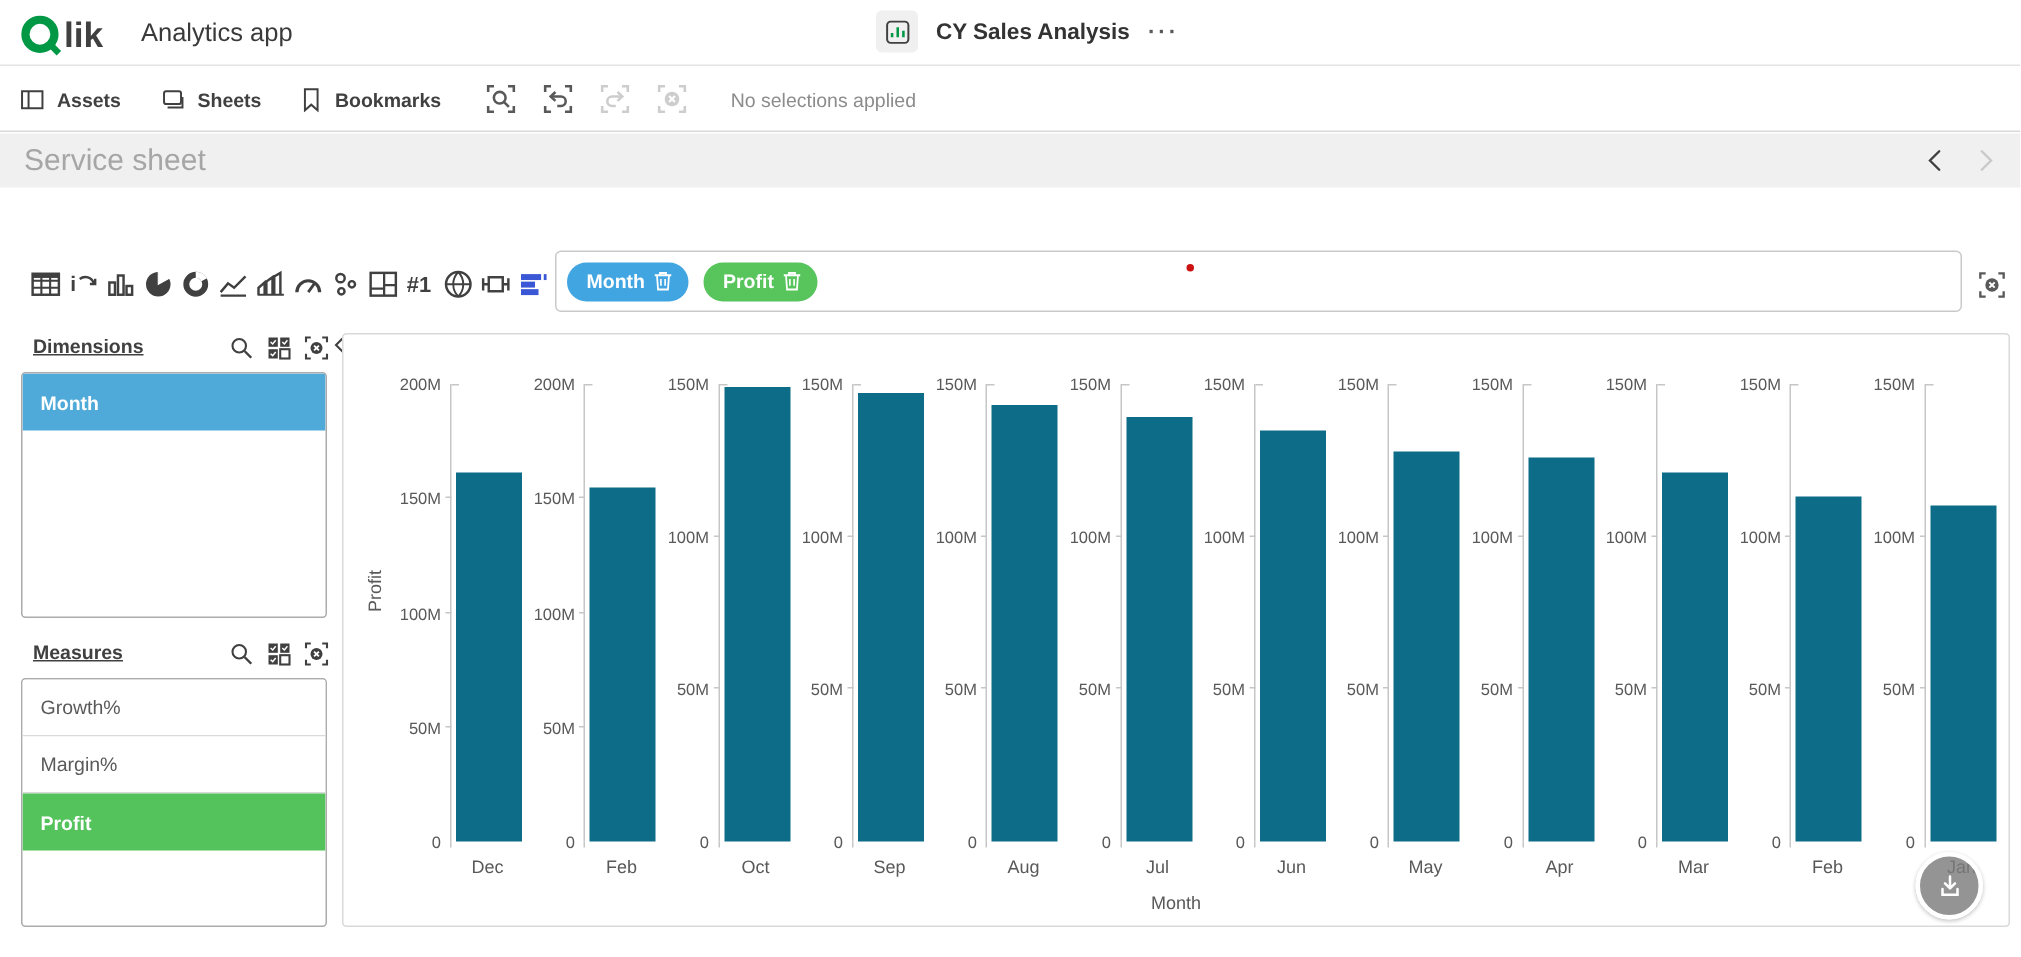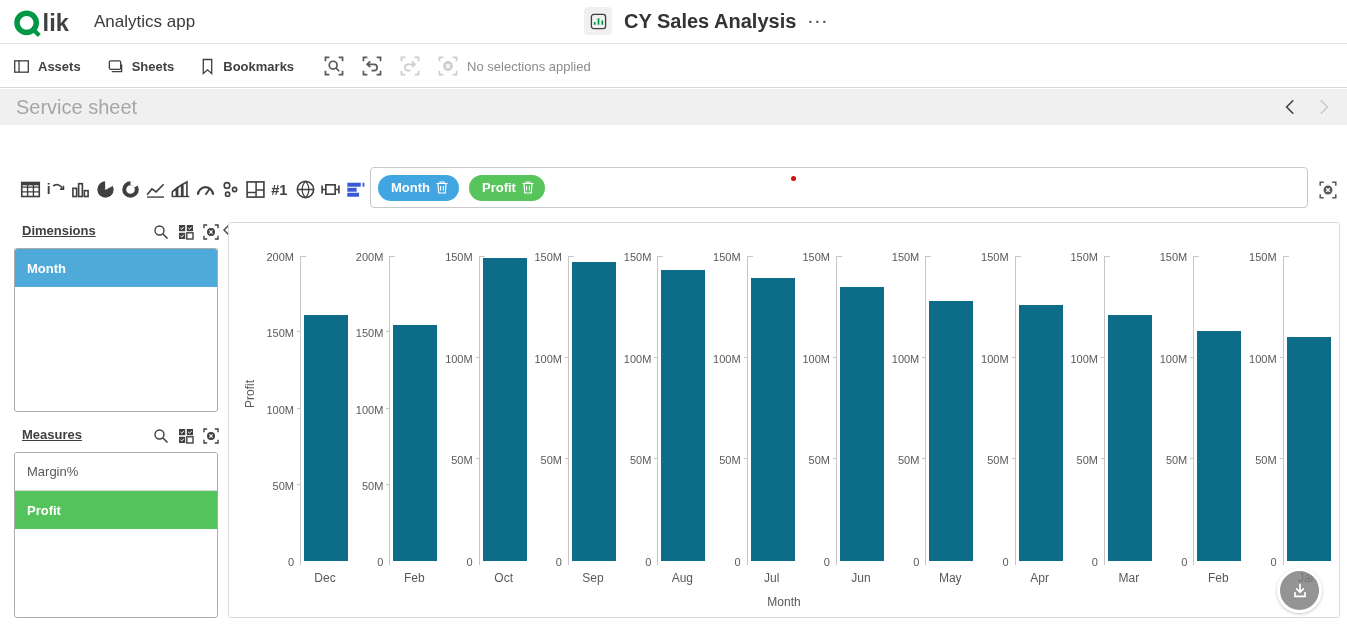--- a/index.html
+++ b/index.html
@@ -17,38 +17,38 @@
     background:#fff; border-bottom:1px solid #e4e4e4; display:flex; align-items:center; }
   .logo { margin-left:14px; width:64px; height:32px; }
   .app-title { margin-left:16px; font-size:17px; color:#3a3a3a; }
   .sheet-select { margin-left:36px; width:158px; height:30px; border:1px solid #c9c9c9;
     border-radius:4px; display:flex; align-items:center; padding:0 10px; font-size:13px;
     color:#404040; cursor:pointer; }
   .sheet-select .lbl { flex:1; }
   .doc-group { position:absolute; left:584px; top:7px; display:flex; align-items:center; gap:12px; }
   .doc-icon { width:28px; height:28px; background:#f0f0f0; border-radius:4px;
     display:flex; align-items:center; justify-content:center; }
-  .doc-title { font-size:20px; font-weight:bold; color:#333; }
+  .doc-title { font-size:15px; font-weight:bold; color:#333; }
   .doc-more { font-size:15px; font-weight:bold; letter-spacing:2px; color:#595959; cursor:pointer; }
   .ask-box { position:absolute; right:9px; top:7px; width:200px; height:31px;
     border:1px solid #d6d6d6; border-radius:6px; display:flex; align-items:center;
     padding:0 10px; gap:8px; background:#fff; }
   .ask-box .ph { font-size:13px; color:#b3b3b3; }
 
   
   .toolbar { position:absolute; left:0; top:45px; width:1347px; height:43px;
     background:#fff; border-bottom:1px solid #d9d9d9; display:flex; align-items:center; }
   .tb-tab { display:flex; align-items:center; gap:8px; padding:0 13px; height:100%;
     font-size:13px; font-weight:bold; color:#404040; cursor:pointer; }
   .tb-ia { display:flex; align-items:center; gap:8px; padding:0 14px; height:37px;
     border:1px solid #6c6cc0; color:#5f5fc0; font-size:13px; font-weight:bold;
     margin-left:14px; cursor:pointer; background:#fff; }
   .tb-icbtn { width:22px; height:22px; margin-left:16px; color:#595959; cursor:pointer; }
   .tb-icbtn.disabled { color:#cdcdcd; cursor:default; }
-  .tb-status { margin-left:8px; font-size:13px; color:#8c8c8c; }
+  .tb-status { margin-left:28px; font-size:13px; color:#8c8c8c; }
   .tb-right { position:absolute; right:0; top:0; height:100%; display:flex; align-items:center; }
   .tb-grid { width:20px; height:20px; color:#404040; margin-right:24px; cursor:pointer; }
   .tb-divider { width:1px; height:43px; background:#d9d9d9; }
   .tb-edit { display:flex; align-items:center; gap:8px; padding:0 14px; font-size:13px;
     font-weight:bold; color:#404040; cursor:pointer; }
 
   
   .sheetband { position:absolute; left:0; top:89px; width:1347px; height:36px;
     background:#f0f0f0; display:flex; align-items:center; }
   .sheetband .title { margin-left:16px; font-size:20px; color:#a6a6a6; }
@@ -401,20 +401,21 @@
     </span>
   <span class="ic">
       <svg viewBox="0 0 18 18">
         <path d="M2 5.2 V2 H5.2 M12.8 2 H16 V5.2 M16 12.8 V16 H12.8 M5.2 16 H2 V12.8" fill="none" stroke="currentColor" stroke-width="1.4"></path>
         <circle cx="9" cy="9" r="4" fill="currentColor"></circle>
         <path d="M7.4 7.4 l3.2 3.2 M10.6 7.4 l-3.2 3.2" stroke="#fff" stroke-width="1.2"></path>
       </svg>
     </span>
 </div>
 <div class="listbox" style="top:452px; height:166px;" id="meas-list">
+    <div class="li-item">Growth%</div>
     <div class="li-item">Margin%</div>
     <div class="li-item sel" style="background: rgb(84, 195, 92);">Profit</div>
   </div>
 
 <div class="chart-panel">
   <div class="ylabel">Profit</div>
   <div class="charts-row" id="charts-row">
       <div class="mini">
         <div class="axis">
           <div class="axis-line"></div>

